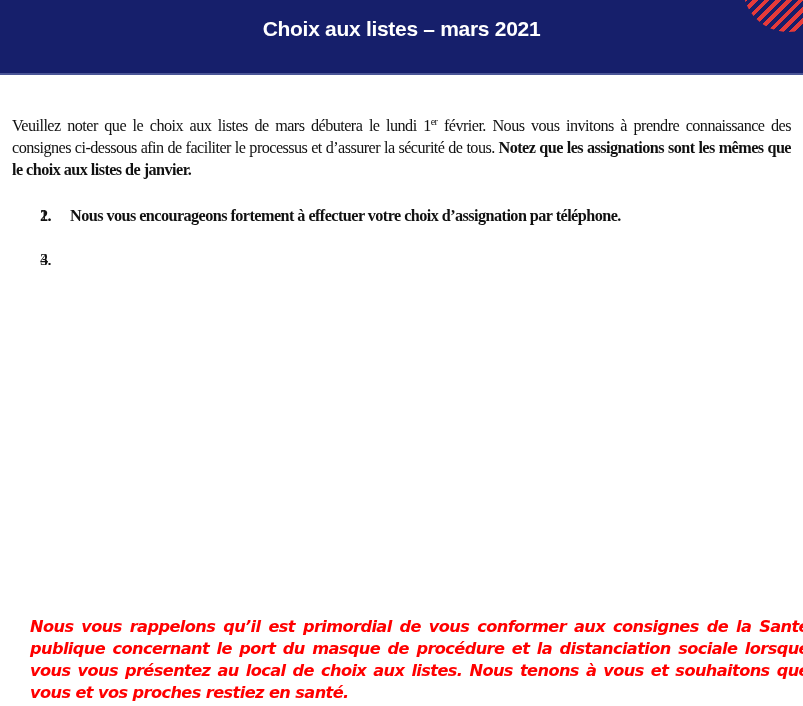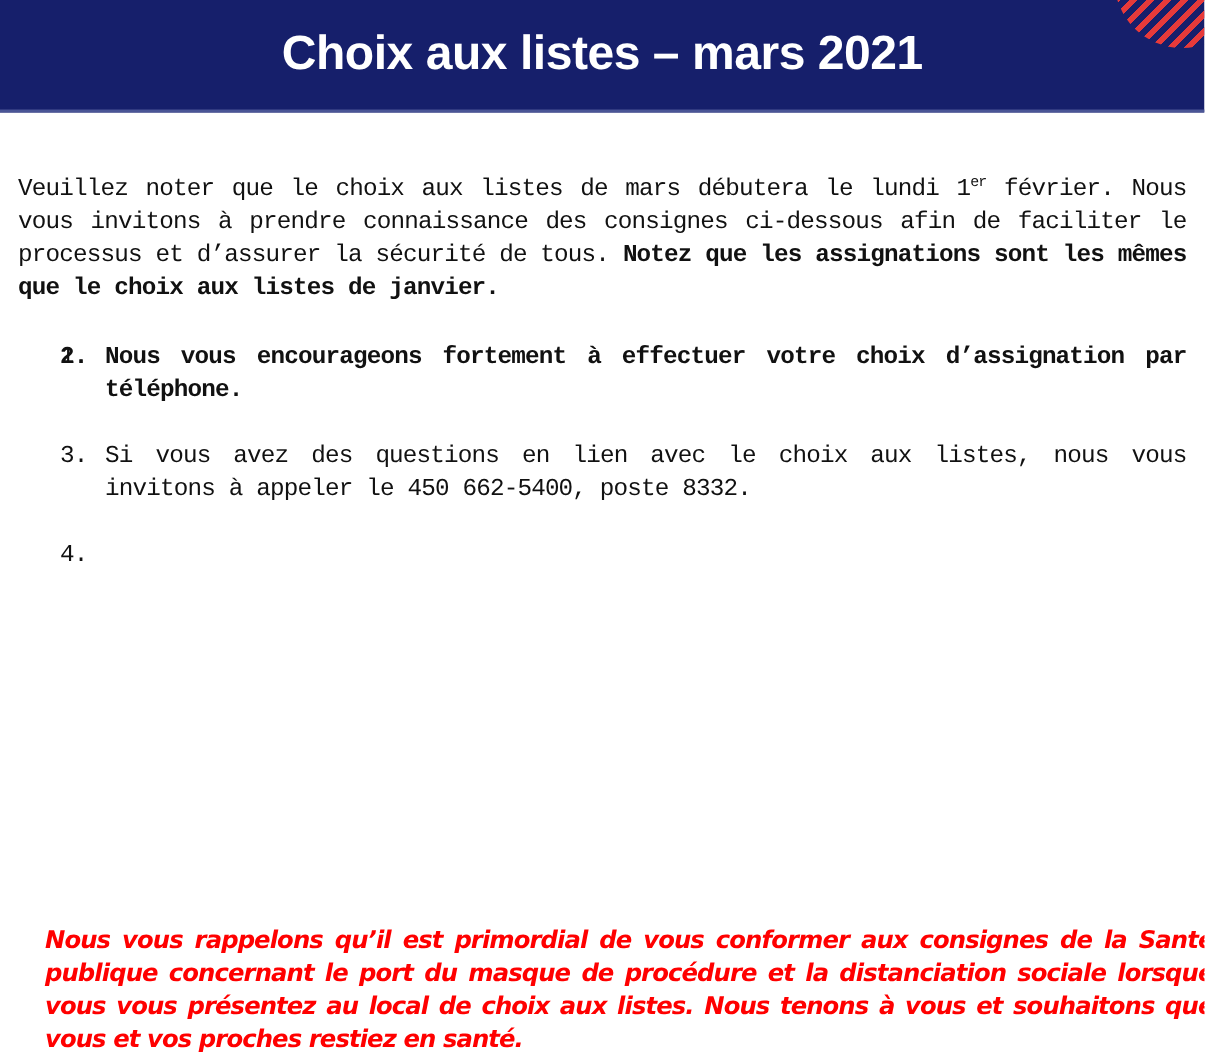--- a/index.html
+++ b/index.html
@@ -5,29 +5,29 @@
   html, body { margin: 0; padding: 0; background: #ffffff; }
   body { width: 803px; height: 706px; overflow: hidden; position: relative; font-family: "DejaVu Sans", sans-serif; }
   .header {
     position: absolute; left: 0; top: 0; width: 803px; height: 73px;
     background: #161f6b; border-bottom: 2px solid #4a5596;
     overflow: hidden;
   }
   .header-title {
     position: absolute; left: 0; right: 0; top: 17px; text-align: center;
     color: #ffffff; font-family: "Liberation Sans", sans-serif; font-weight: bold;
-    font-size: 32px; letter-spacing: -0.3px;
+    font-size: 21px; letter-spacing: -0.3px;
   }
   .deco {
     position: absolute; right: -30px; top: -58px; width: 90px; height: 90px; border-radius: 50%;
     background: repeating-linear-gradient(135deg, #e63a3a 0 4px, transparent 4px 8px);
   }
   .content {
     position: absolute; left: 12px; top: 115px; width: 779px;
-    font-family: Liberation Mono, monospace; font-size: 16.2px; line-height: 22px; color: #111111;
+    font-family: Liberation Serif, serif; font-size: 16.2px; line-height: 22px; color: #111111;
     text-align: justify; letter-spacing: -0.55px; word-spacing: 0px;
   }
   .intro { margin: 0; }
   .intro b { font-weight: bold; }
   sup { font-size: 10px; line-height: 0; vertical-align: 6px; }
   ol.rules { list-style: none; margin: 24px 0 0 0; padding: 0; }
   ol.rules li { position: relative; padding-left: 58px; margin-bottom: 22px; }
   ol.rules li .num { position: absolute; left: 28px; top: 0; }
   ol.rules li.bold { font-weight: bold; }
   .warning {
@@ -51,21 +51,20 @@
   <ol class="rules">
     <li>
       <span class="num">1.</span>
     </li>
     <li class="bold">
       <span class="num">2.</span>
       <span>Nous vous encourageons fortement à effectuer votre choix d’assignation par téléphone.</span>
     </li>
     <li>
       <span class="num">3.</span>
-      <span>Si vous avez des questions en lien avec le choix aux listes, nous vous invitons à appeler le 450 662-5400, poste 8332.</span>
     </li>
     <li>
       <span class="num">4.</span>
     </li>
   </ol>
 </div>
 
 <p class="warning">Nous vous rappelons qu’il est primordial de vous conformer aux consignes de la Santé publique concernant le port du masque de procédure et la distanciation sociale lorsque vous vous présentez au local de choix aux listes. Nous tenons à vous et souhaitons que vous et vos proches restiez en santé.</p>
 
 </body></html>

